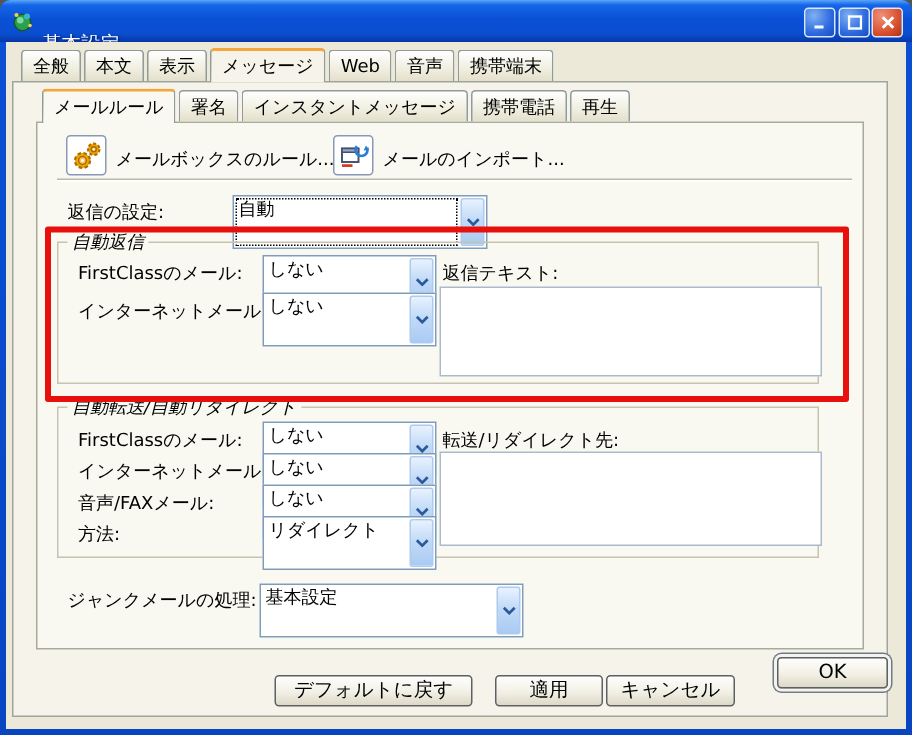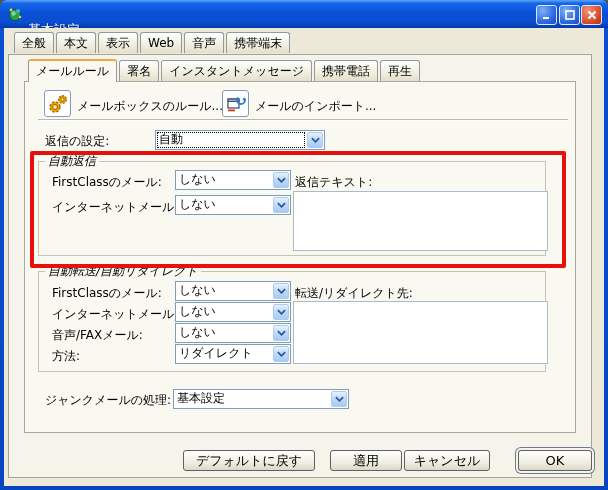--- a/index.html
+++ b/index.html
@@ -35,21 +35,21 @@
   .outer-panel{position:absolute;left:8px;top:54px;width:584px;height:424px;
     border:1px solid #9EA5A0;background:var(--panel-light);}
   .inner-panel{position:absolute;left:24px;top:81px;width:552px;height:352px;
     border:1px solid #A8AB9C;background:var(--inner-panel);}
 
   .iconbtn{position:absolute;width:27px;height:27px;background:#fff;border:1px solid #8A98B8;
     border-radius:3px;display:flex;align-items:center;justify-content:center;cursor:pointer;}
   .lbl{position:absolute;font-size:12px;color:#000;white-space:nowrap;line-height:14px;}
   .separator{position:absolute;height:2px;border-top:1px solid #BBB8A4;border-bottom:1px solid #FFFFFF;}
 
-  .combo{position:absolute;height:20px;background:#fff;border:1px solid var(--combo-border);
+  .combo{position:absolute;height:36px;background:#fff;border:1px solid var(--combo-border);
     display:flex;cursor:pointer;}
   .combo-value{flex:1;font-size:12px;line-height:17px;padding:0 3px;overflow:hidden;white-space:nowrap;}
   .combo.focused .combo-value{outline:1px dotted #000;outline-offset:-2px;}
   .combo-arrow{width:16px;margin:1px;border:1px solid #AECBEE;border-radius:2px;
     background:linear-gradient(180deg,#E8F2FE,#C2DAF8 45%,#A9CBF3);
     display:flex;align-items:center;justify-content:center;}
 
   .fieldset{position:absolute;border:1px solid var(--groupbox-border);font-style:italic;}
   .legend{position:absolute;top:-8px;left:6px;background:var(--inner-panel);padding:0 3px;
     font-size:12px;white-space:nowrap;line-height:15px;}
@@ -92,20 +92,21 @@
         </svg>
     </div>
   </div>
 
   <div class="body"></div>
 
   <div class="tabs" style="left:14px;top:32px">
     <div class="tab">全般</div>
     <div class="tab">本文</div>
     <div class="tab">表示</div>
+    <div class="tab selected">メッセージ</div>
     <div class="tab">Web</div>
     <div class="tab">音声</div>
     <div class="tab">携帯端末</div>
   </div>
   <div class="outer-panel"></div>
 
   <div class="tabs" style="left:28px;top:59px">
     <div class="tab selected" style="background:var(--inner-panel)">メールルール</div>
     <div class="tab">署名</div>
     <div class="tab">インスタントメッセージ</div>
@@ -223,15 +224,15 @@
     <span class="combo-arrow">
       <svg width="9" height="6" viewBox="0 0 10 6">
           <path d="M1 1 L5 5 L9 1" stroke="#2B5A9B" stroke-width="2" fill="none"></path>
         </svg>
     </span>
   </div>
 
   <button class="btn" style="left:183px;top:450px;width:132px;height:21px">デフォルトに戻す</button>
   <button class="btn" style="left:330px;top:450px;width:72px;height:21px">適用</button>
   <button class="btn" style="left:404px;top:450px;width:86px;height:21px">キャンセル</button>
-  <button class="btn default" style="left:518px;top:450px;width:74px;height:21px">OK</button>
+  <button class="btn default" style="left:518px;top:438px;width:74px;height:21px">OK</button>
 
 </div>
 
 </body></html>

